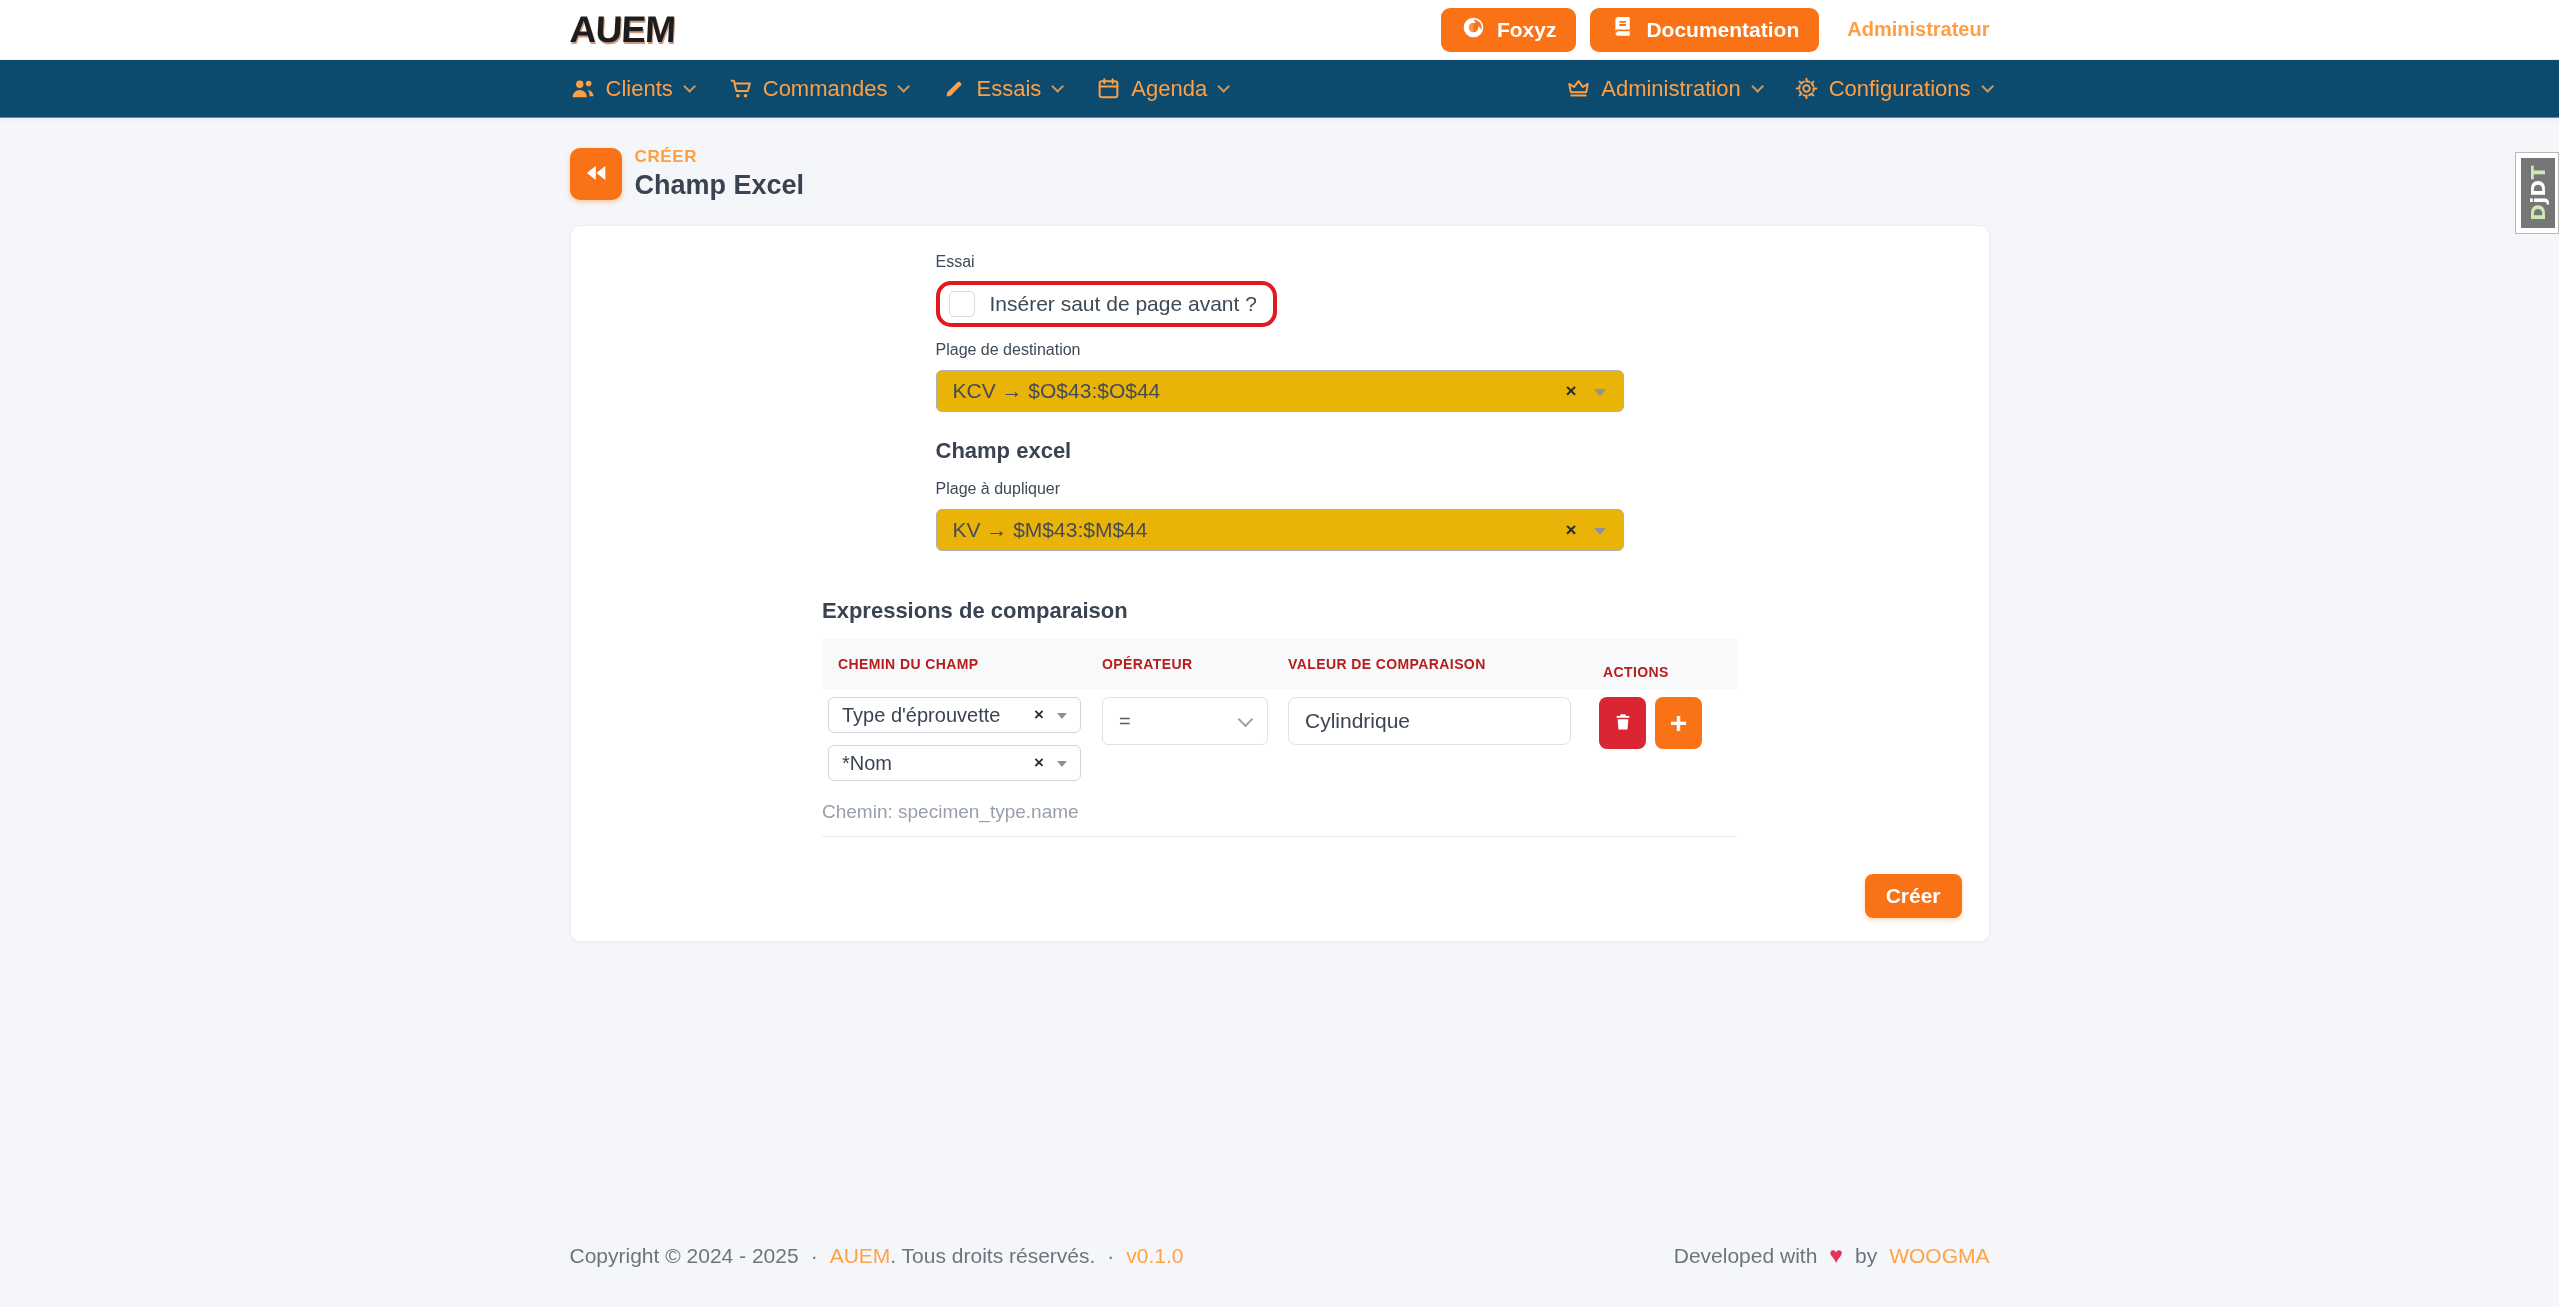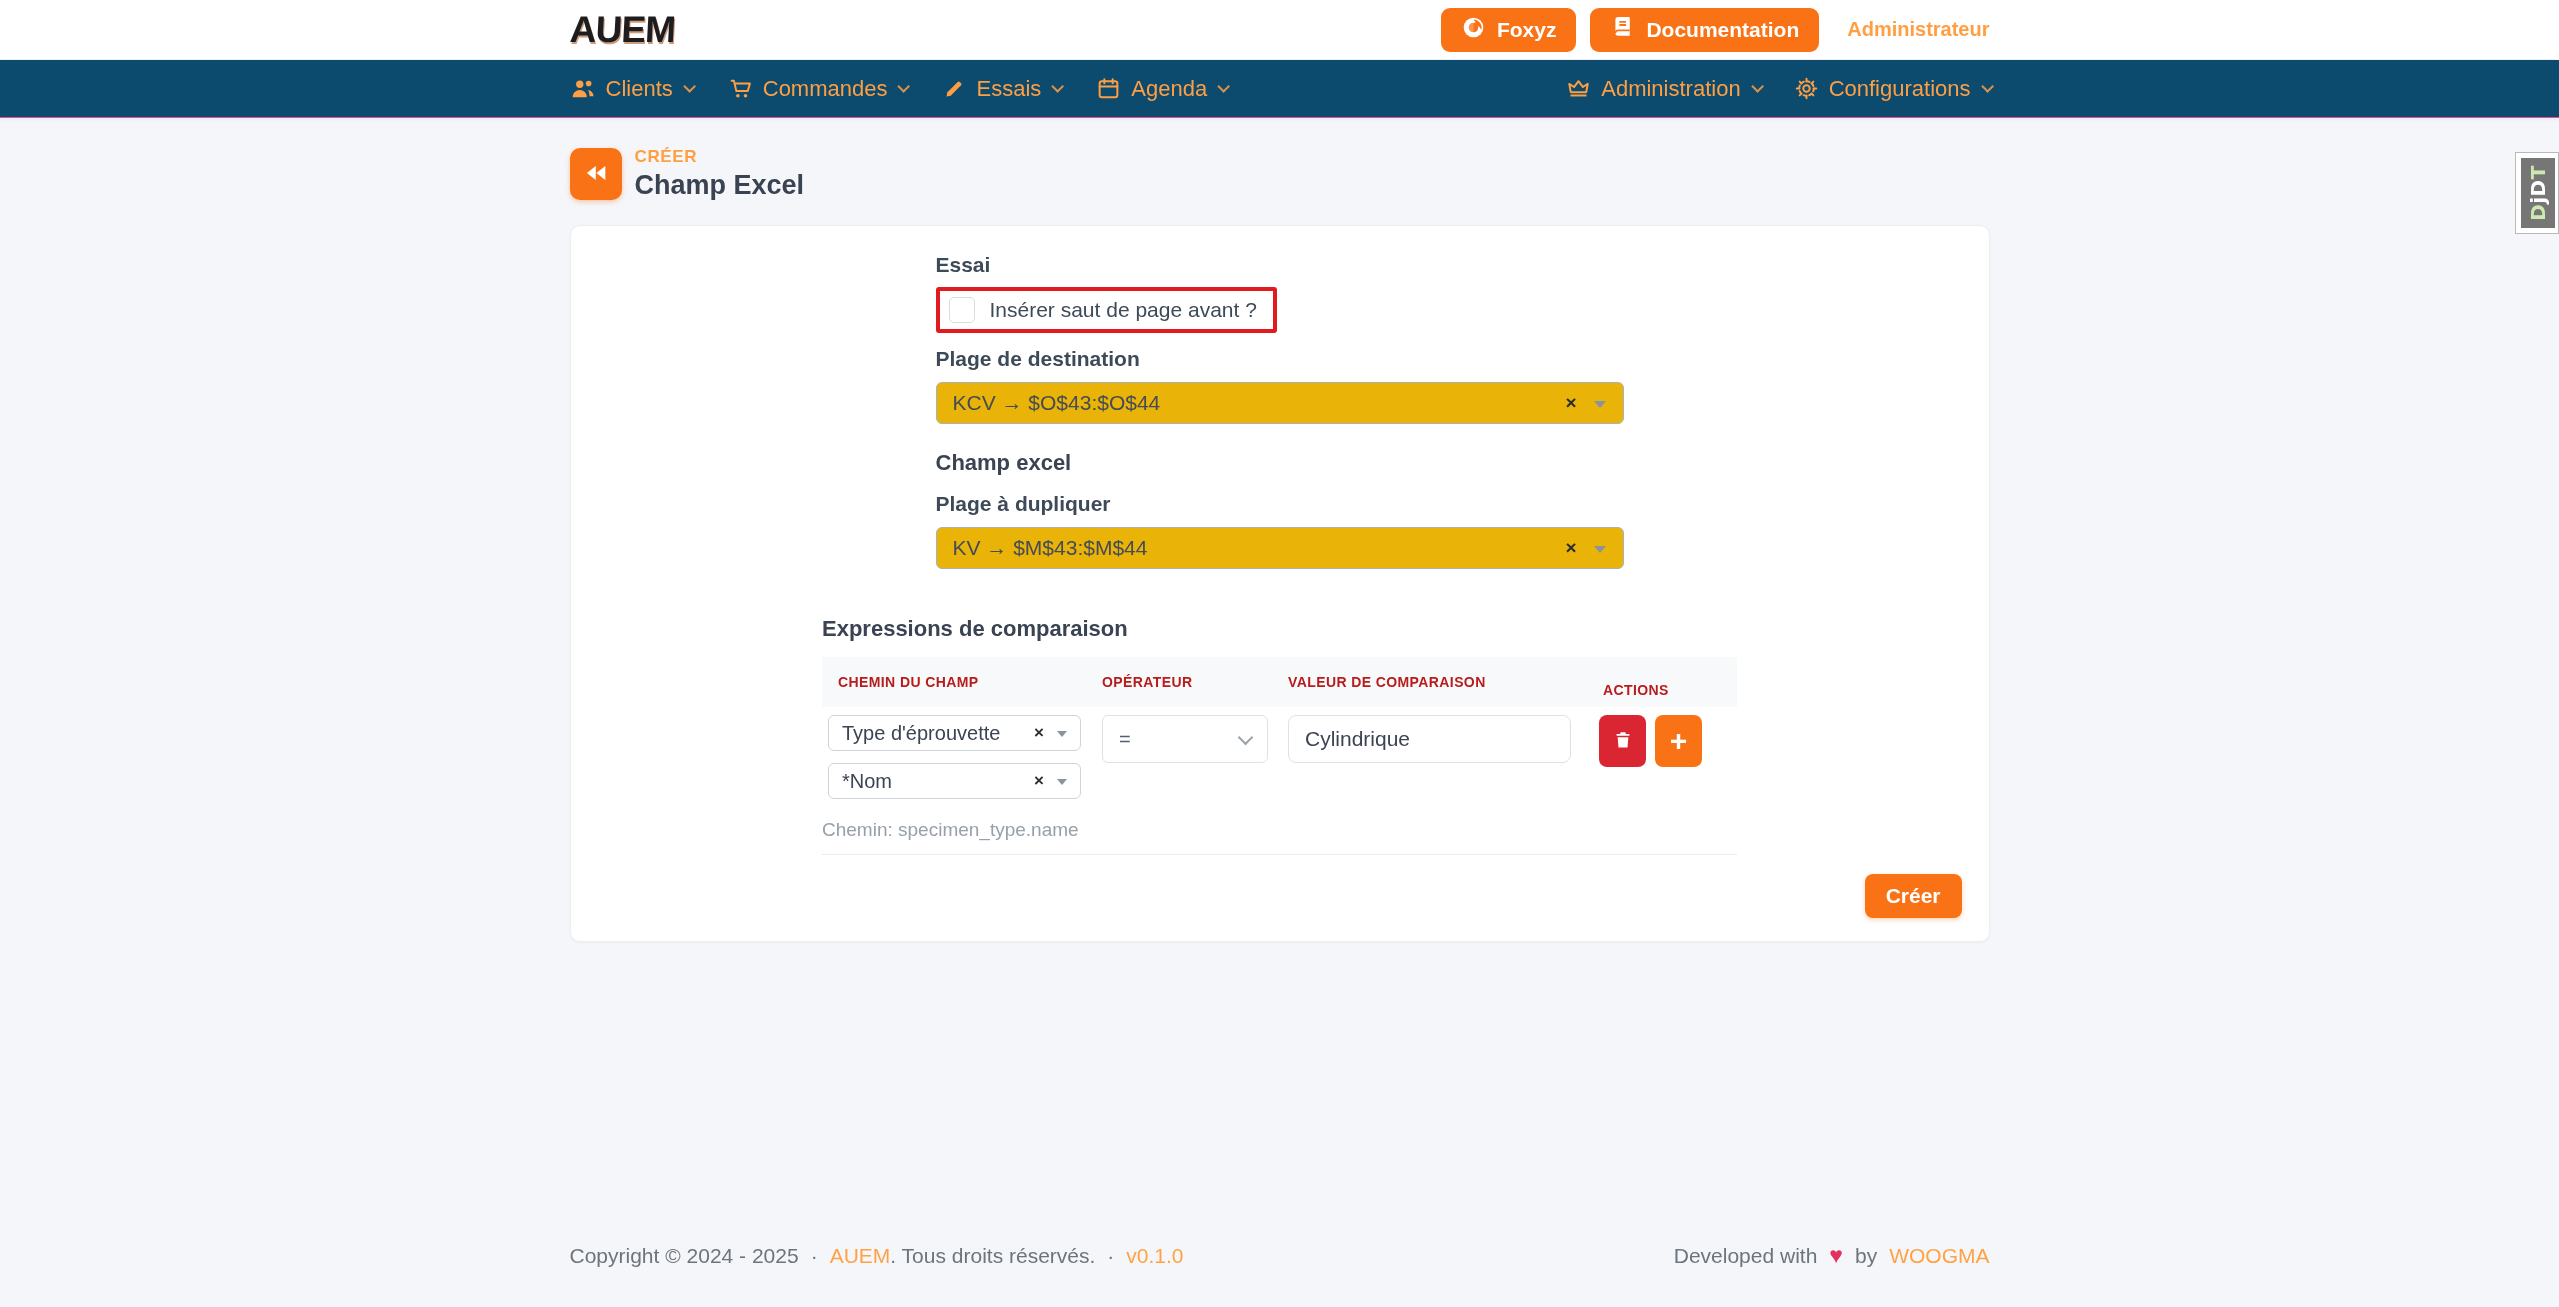--- a/index.html
+++ b/index.html
@@ -36,29 +36,29 @@
   .back-btn { width:52px; height:52px; background:#f97316; border:none; border-radius:10px;
               display:flex; align-items:center; justify-content:center; cursor:pointer;
               box-shadow:0 2px 5px rgba(249,115,22,.35); }
   .kicker { color:#ff9f43; font-size:17px; font-weight:700; letter-spacing:.6px; }
   .page-title { color:#3a4352; font-size:27px; font-weight:700; margin-top:3px; }
 
   
   .card { position:relative; background:#fff; border:1px solid #eceef2; border-radius:10px;
           margin-top:24px; height:717px; box-shadow:0 1px 3px rgba(20,25,35,.04); }
   .form-col { width:688px; margin:27px auto 0; }
-  .field-label { display:block; font-size:21px; color:#3d4a57; font-weight:700; }
+  .field-label { display:block; font-size:16px; color:#3d4a57; font-weight:400; }
   .input-row { position:relative; margin-top:12px; display:flex; align-items:center; }
   .text-input { width:633px; height:46px; border:1px solid #dee2e6; border-radius:8px; padding:0 18px;
                 font-size:21px; color:#3b4453; font-family:inherit; background:#fff; outline:none; }
   .info-dot { width:24px; height:24px; margin-left:22px; background:#f97316; border-radius:50%;
               color:#fff; font-size:15px; font-weight:700; display:flex; align-items:center;
               justify-content:center; font-family:"Liberation Serif", serif; }
   .annotation { display:inline-flex; align-items:center; gap:15px; margin-top:10px;
-                border:4px solid #e01a1e; border-radius:3px; padding:6px 16px 6px 9px; }
+                border:4px solid #e01a1e; border-radius:15px; padding:6px 16px 6px 9px; }
   .checkbox { appearance:none; -webkit-appearance:none; width:26px; height:26px; background:#fff;
               border:1px solid #d8dde3; border-radius:5px; cursor:pointer; }
   .cb-label { font-size:21px; color:#3d4a57; }
   .mt14 { margin-top:14px; }
   .mt16 { margin-top:16px; }
   .select2 { position:relative; margin-top:11px; height:42px; border:1px solid #abb1b9; border-radius:6px;
              background:#eab308; display:flex; align-items:center; padding:0 70px 0 16px; font-size:21px;
              color:#444c57; cursor:pointer; }
   .select2 .clear-x { position:absolute; right:46px; top:50%; transform:translateY(-52%);
                       font-weight:700; font-size:19px; color:#2b2f35; cursor:pointer; }

